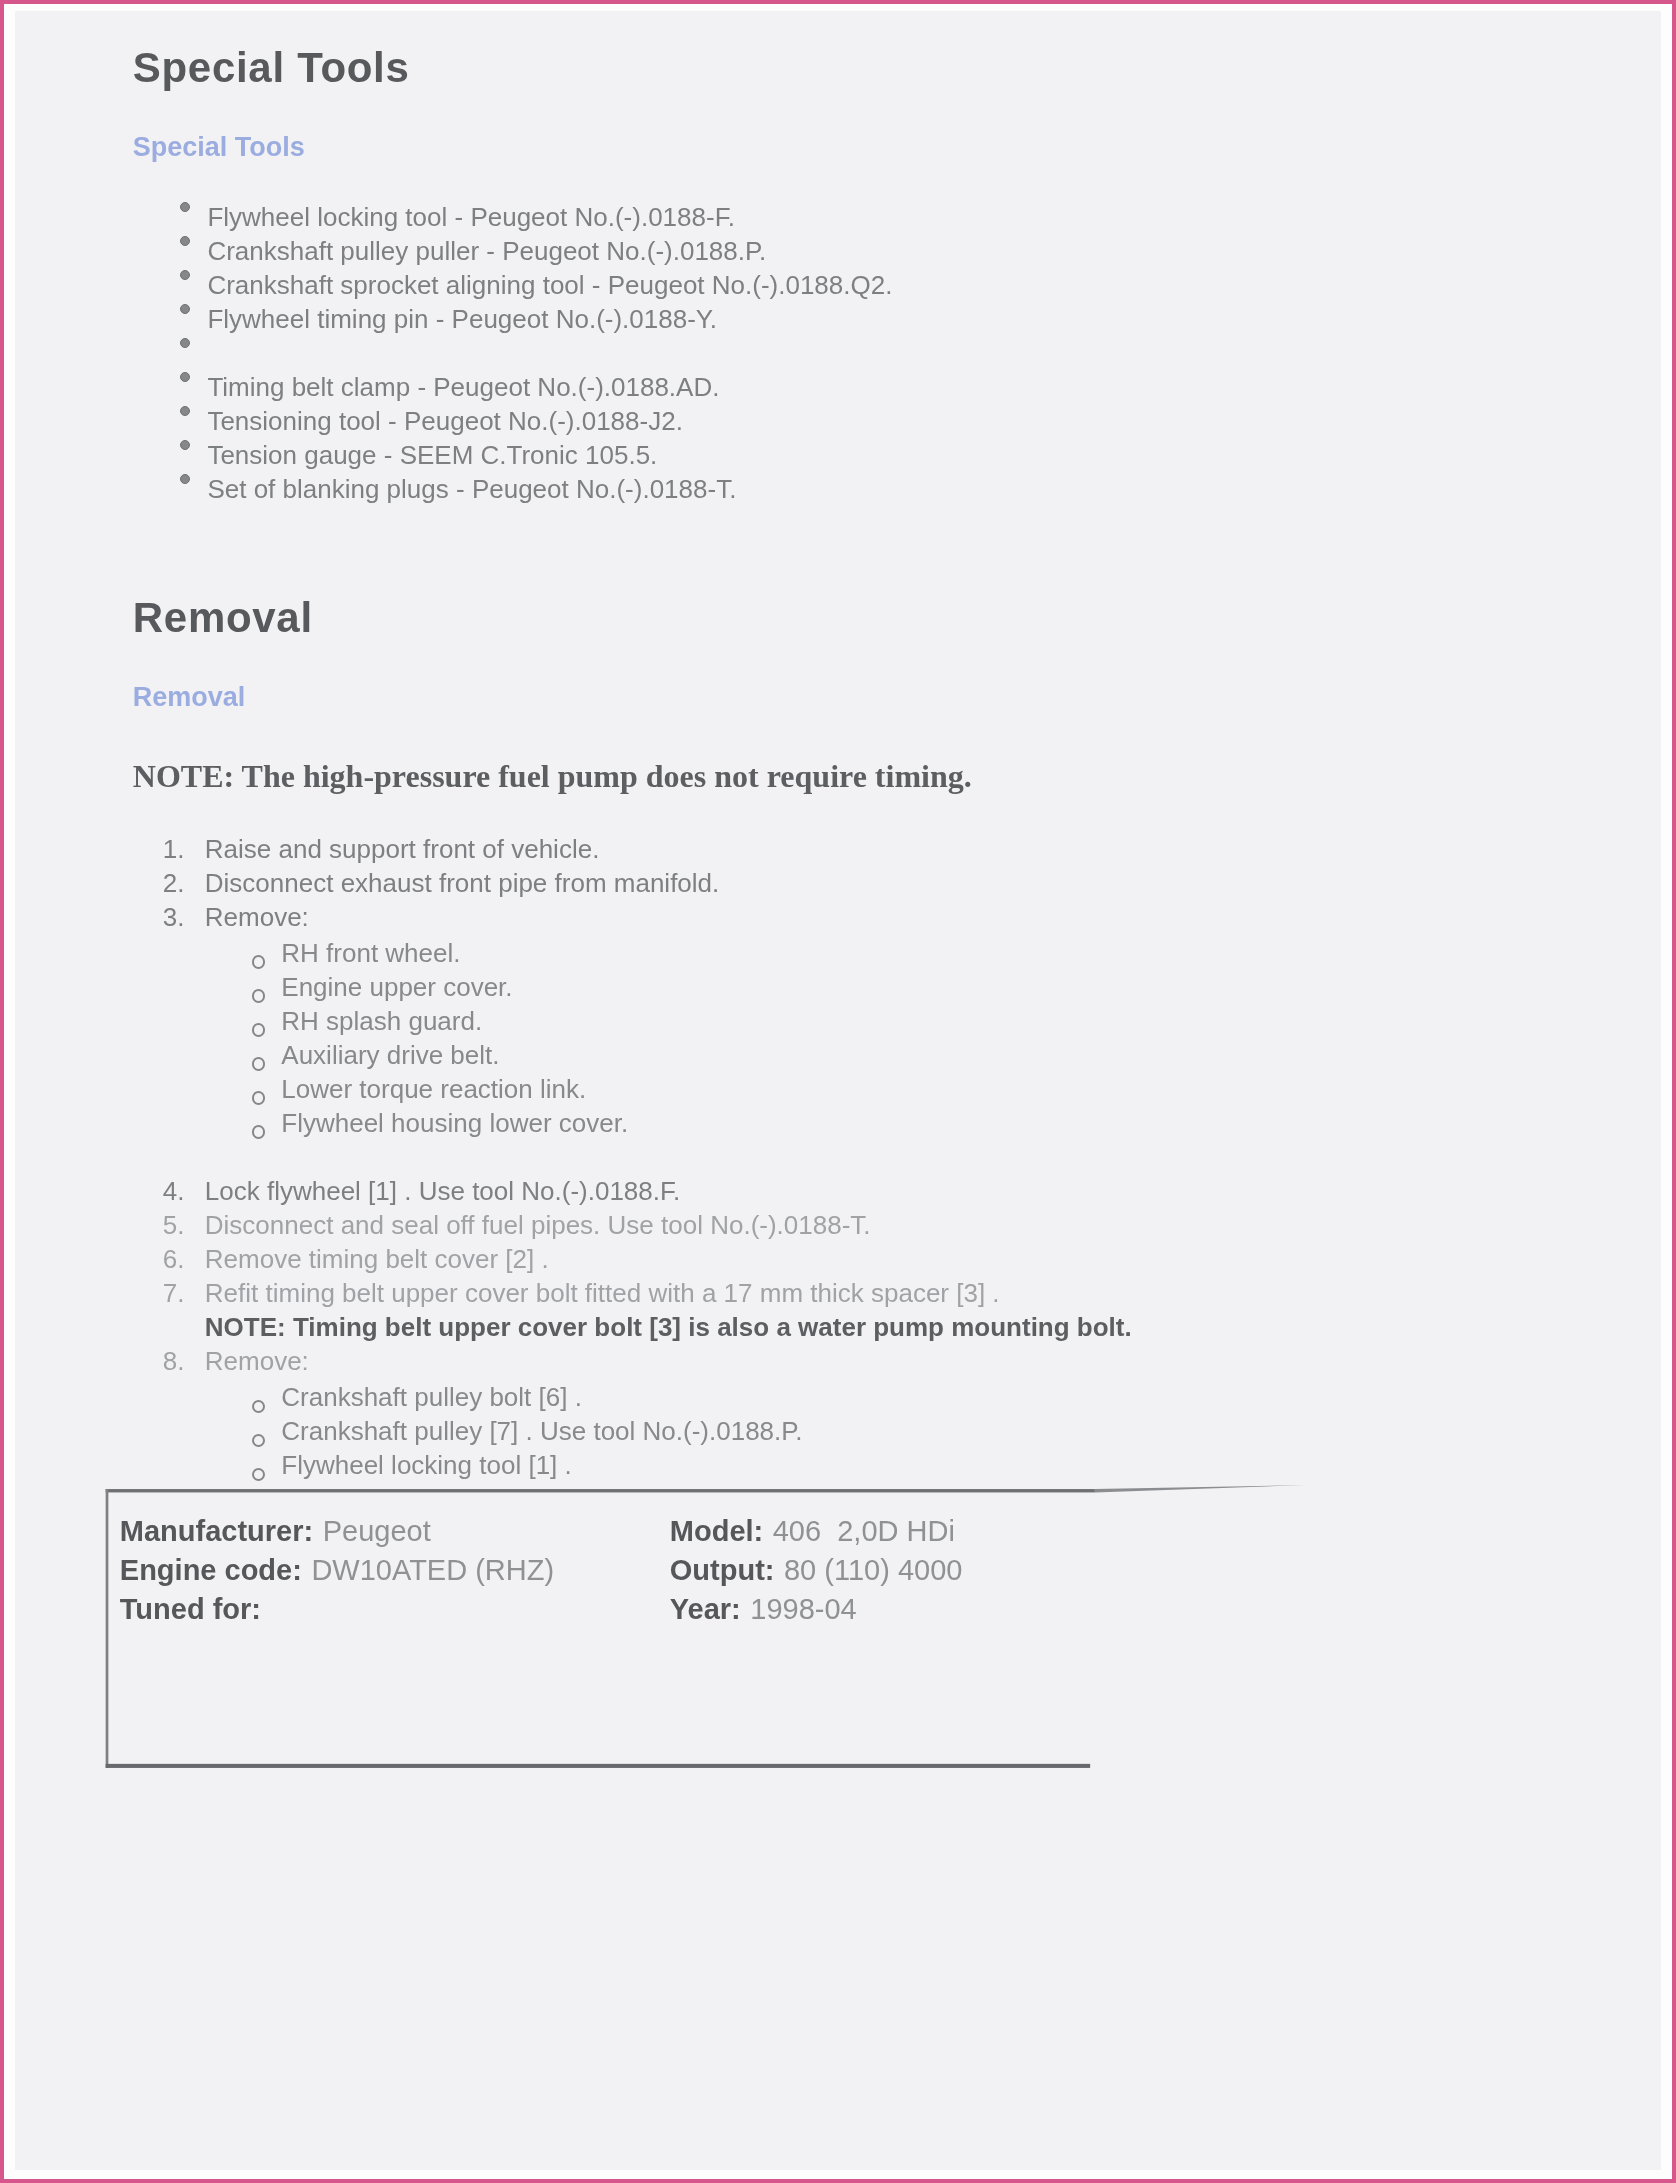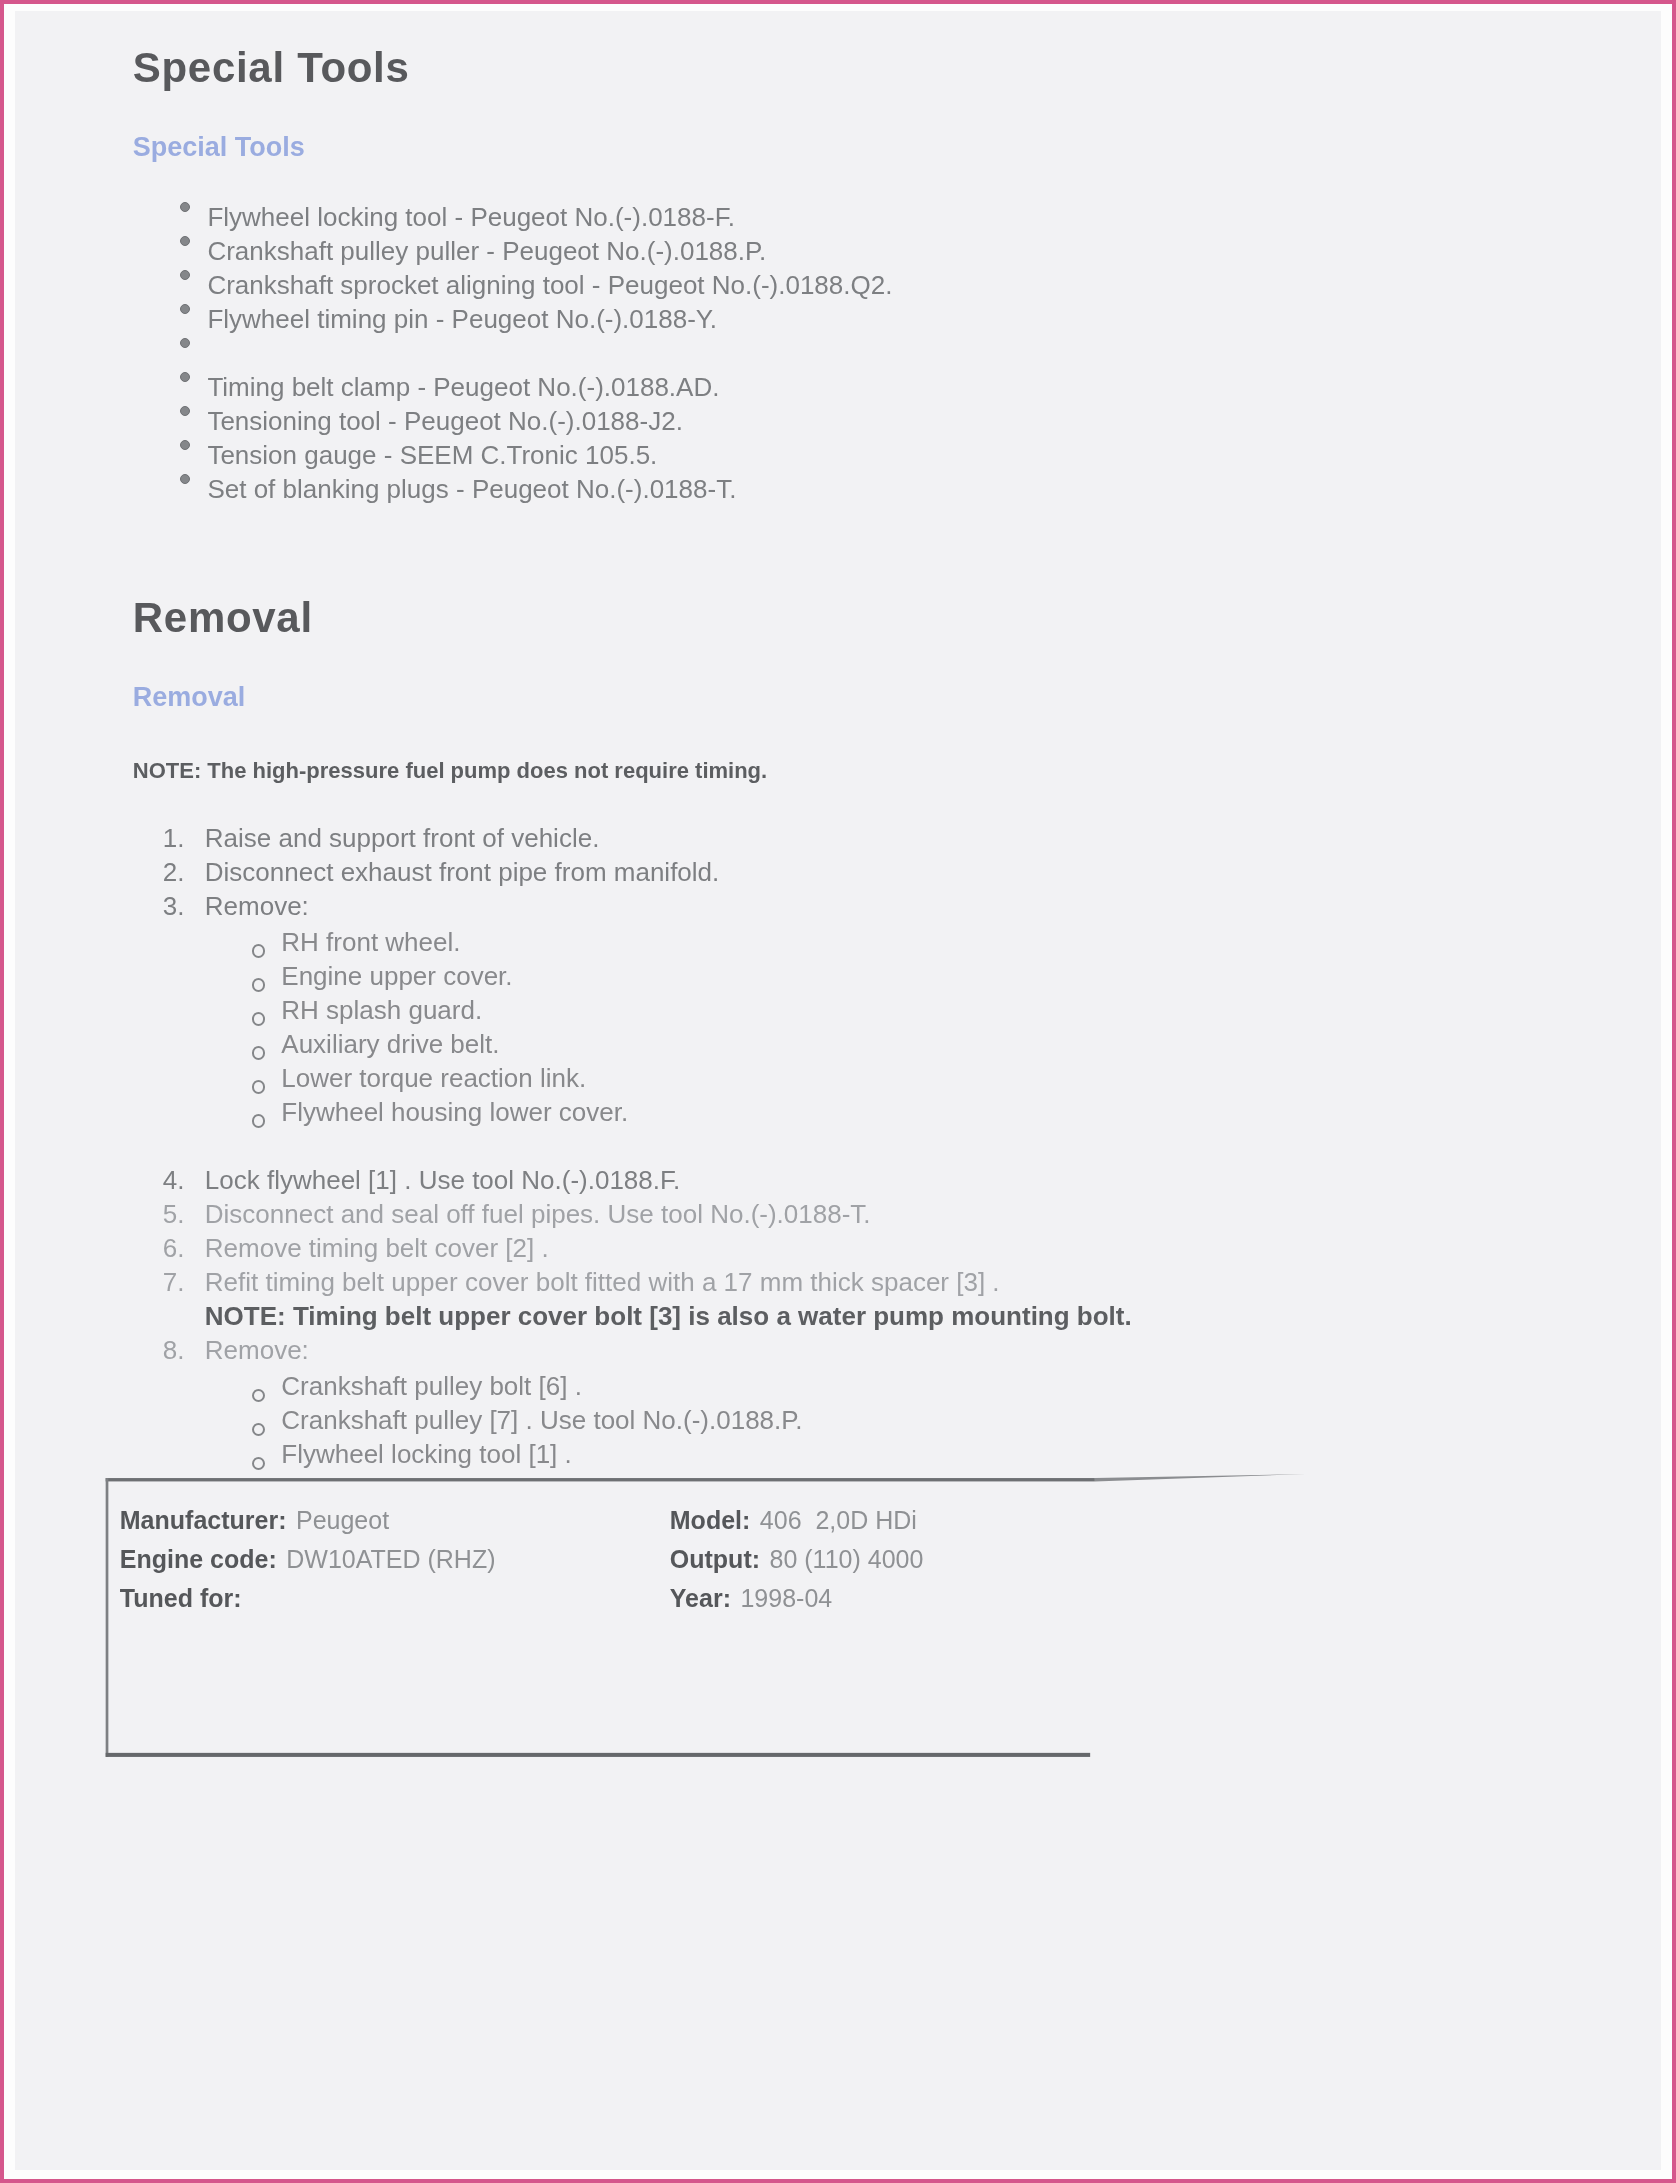--- a/index.html
+++ b/index.html
@@ -39,21 +39,21 @@
   }
   .tools-list li {
     height: 34px; display: flex; align-items: flex-start;
   }
   .disc-marker {
     width: 10px; height: 10px; border-radius: 50%;
     background: #85878a; border: 0.7px solid #6f7174;
     margin-right: 17.6px; flex: 0 0 auto;
   }
   .doc-note {
-    margin-top: 45px; font-size: 22px; font-weight: bold; color: #5c5e61;
+    margin-top: 45px; font-size: 32px; font-weight: bold; color: #5c5e61; font-family: Liberation Serif, serif;
   }
   .steps-list {
     list-style: none; margin-top: 37px; padding-left: 30px;
     font-size: 26px;
   }
   .steps-list > li { min-height: 34px; display: flex; align-items: flex-start; }
   .steps-list > li.gap-top { margin-top: 35px; }
   .step-num {
     width: 42px; flex: 0 0 auto; line-height: 34px;
   }
@@ -77,21 +77,21 @@
     margin-left: -28px;
     margin-top: 4px;
     width: 1210px; height: 289px;
   }
   .box-borders { position: absolute; left: 0; top: 0; }
   .box-grid {
     position: absolute; left: 15px; top: 27px; right: 0;
     display: grid;
     grid-template-columns: 550px auto;
     grid-auto-rows: 39px;
-    font-size: 25px;
+    font-size: 29px;
   }
   .kv { display: flex; align-items: center; white-space: pre-wrap; }
   .kv-label { font-weight: bold; color: #55575a; margin-right: 9.5px; }
   .kv-value { color: #8f9194; }
 </style>
 </head>
 <body>
 
 <div class="scan-frame">
   <div class="sheet">

